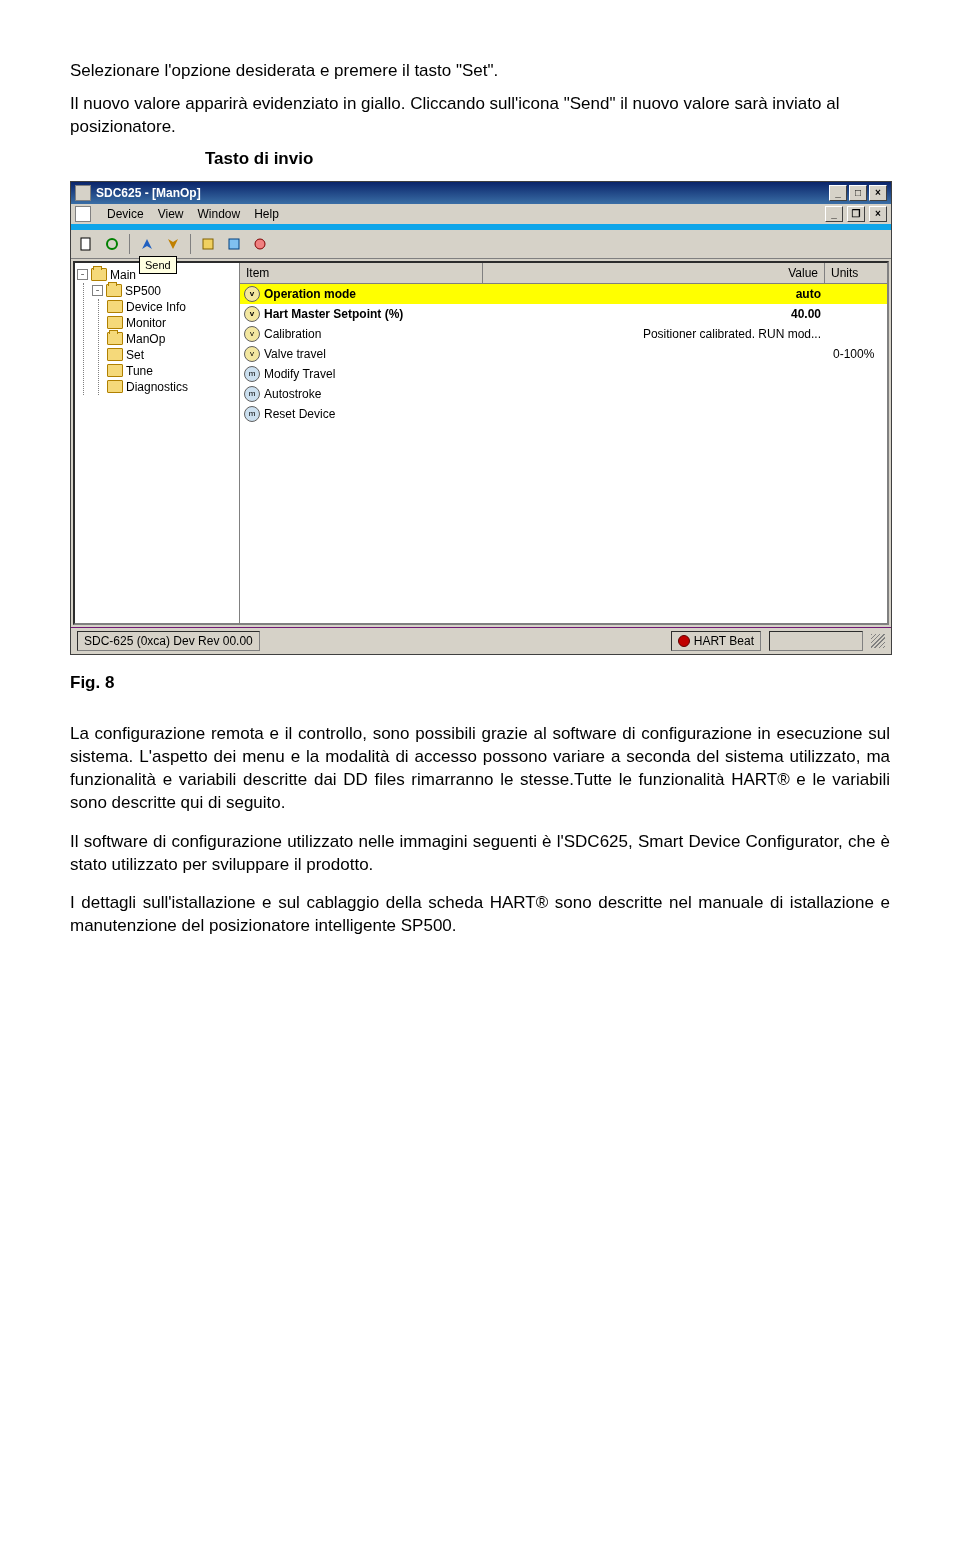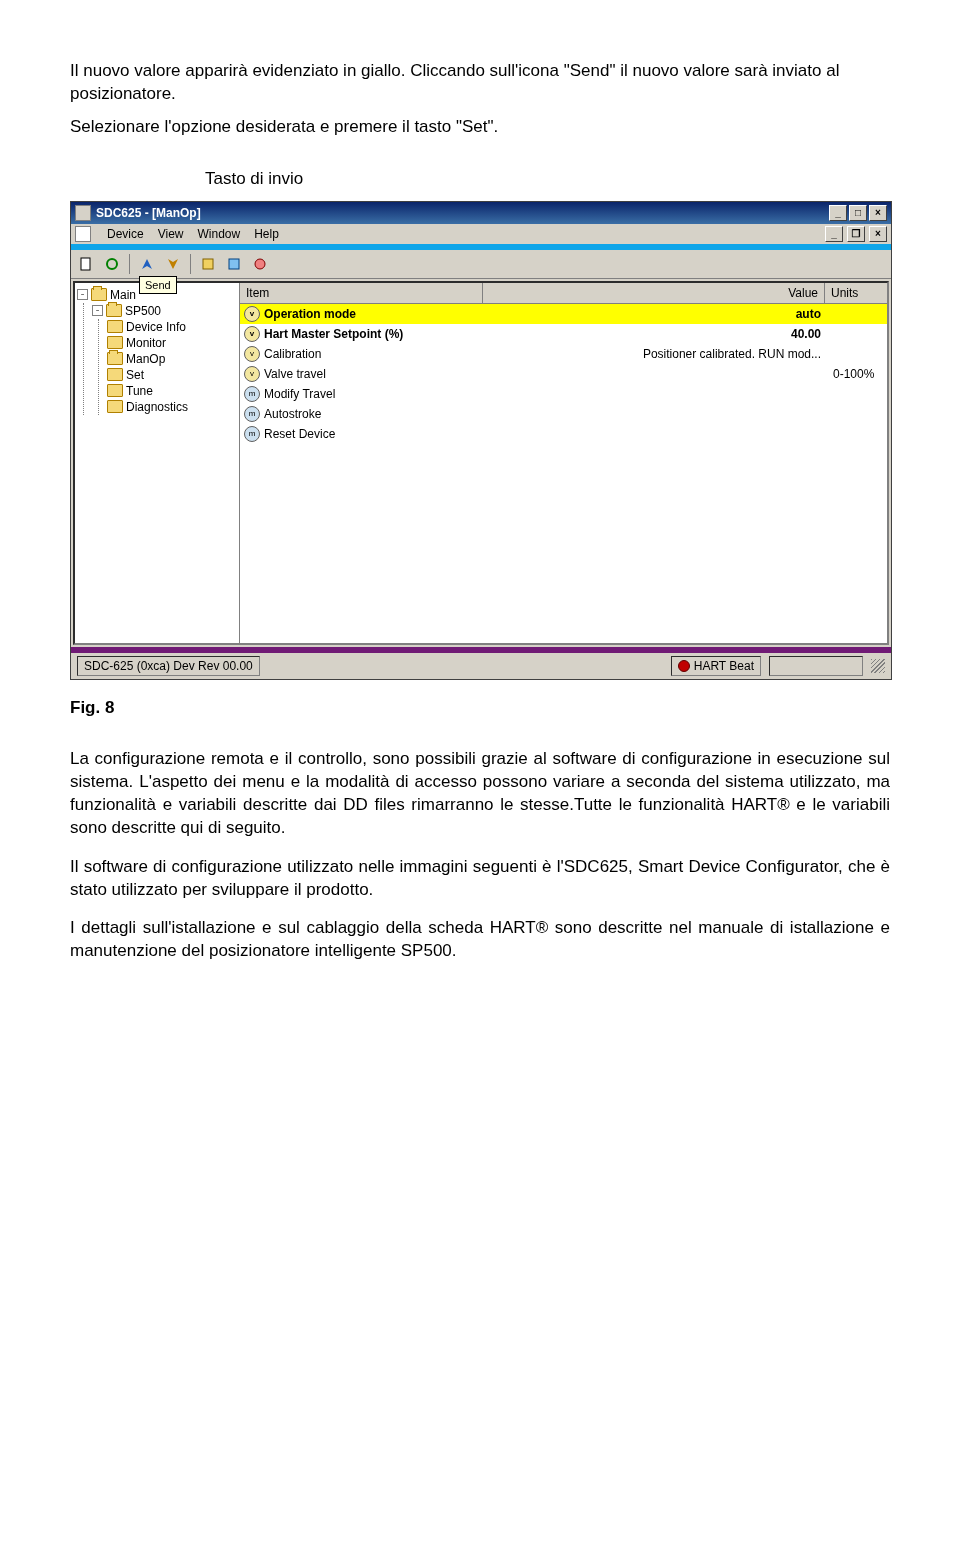--- a/index.html
+++ b/index.html
@@ -15,22 +15,22 @@
     padding: 60px 70px 30px 70px;
     box-sizing: border-box;
     min-height: 1549px;
     position: relative;
   }
   p {
     margin: 0 0 10px 0;
     line-height: 1.35;
   }
   .callout {
-    font-weight: normal;
-    margin: 30px 0 6px 135px;
+    font-weight: bold;
+    margin: 10px 0 6px 135px;
   }
   .pointer-line {
     position: absolute;
     left: 240px;
     top: 219px;
     width: 2px;
     height: 88px;
     background: #e01010;
     transform: rotate(22deg);
     transform-origin: top;
@@ -158,21 +158,21 @@
   .list-row{display:flex;font-size:12px;align-items:center;}
   .list-row.hl{background:#ffff00;font-weight:bold;}
   .li-icon{width:16px;height:16px;margin:2px 4px 2px 4px;display:flex;align-items:center;justify-content:center;}
   .var-icon{width:14px;height:14px;border:1px solid #606060;border-radius:50%;background:#f3e7a0;font-size:8px;display:flex;align-items:center;justify-content:center;}
   .meth-icon{width:14px;height:14px;border:1px solid #606060;border-radius:50%;background:#cce0f0;font-size:8px;display:flex;align-items:center;justify-content:center;}
   .li-label{flex:0 0 206px;padding:2px 0;}
   .li-value{flex:1;text-align:right;padding:2px 8px;}
   .li-units{flex:0 0 50px;padding:2px 4px;}
 
   .statusbar{
-    display:flex;border-top:6px solid #701a75;background:#d6d2c8;padding:3px 6px;font-size:12px;align-items:center;gap:8px;
+    display:flex;border-top:1px solid #701a75;background:#d6d2c8;padding:3px 6px;font-size:12px;align-items:center;gap:8px;
   }
   .status-cell{border:1px inset #808080;padding:2px 6px;}
   .status-sep{flex:1;}
   .led{width:10px;height:10px;border-radius:50%;background:#c00000;border:1px solid #600000;margin-right:4px;}
   .grip{width:14px;height:14px;background:repeating-linear-gradient(135deg,#808080 0 1px,transparent 1px 3px);} 
 
   .fig-label{font-weight:bold;margin:6px 0 30px 0;}
   .body-text p{margin:16px 0 14px 0;text-align:justify;}
 
   .footer{
@@ -183,22 +183,22 @@
   .logo{display:flex;flex-direction:column;align-items:center;font-style:italic;font-weight:bold;line-height:0.9;}
   .logo .top{font-size:22px;letter-spacing:1px;}
   .logo .slash{height:2px;width:110px;background:#000;transform:rotate(-6deg);margin:2px 0;}
   .logo .bot{font-size:22px;letter-spacing:1px;margin-left:30px;}
 </style>
 </head>
 <body>
 
 <div class="page">
 
+  <p>Selezionare l'opzione desiderata e premere il tasto "Set".</p>
   <p>Il nuovo valore apparirà evidenziato in giallo. Cliccando sull'icona "Send" il nuovo valore sarà inviato al posizionatore.</p>
-  <p>Selezionare l'opzione desiderata e premere il tasto "Set".</p>
 
   <div class="callout">Tasto di invio</div>
   <div class="pointer-line"></div>
 
   <div class="app-window">
 
     <div class="titlebar">
       <span class="title-icon"></span>
       <span>SDC625 - [ManOp]</span>
       <span class="spacer"></span>

